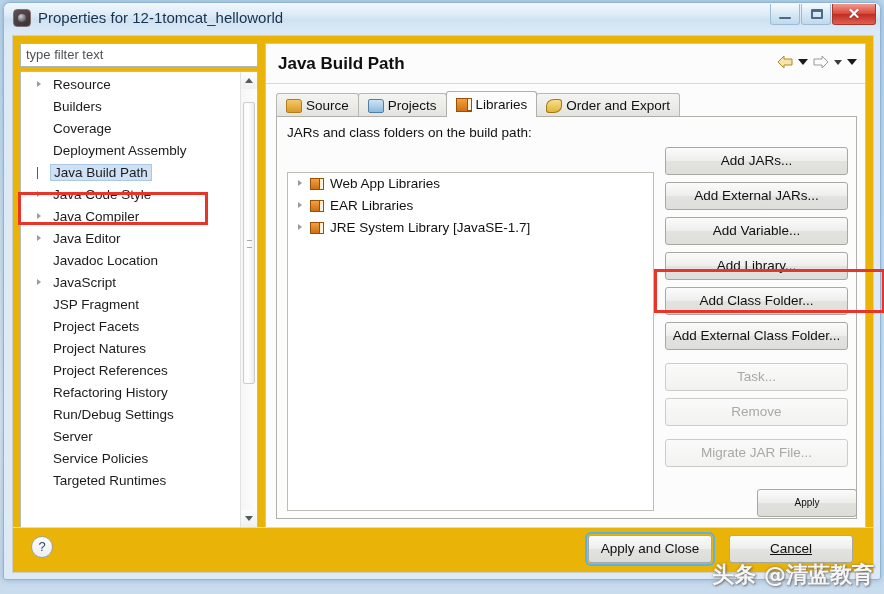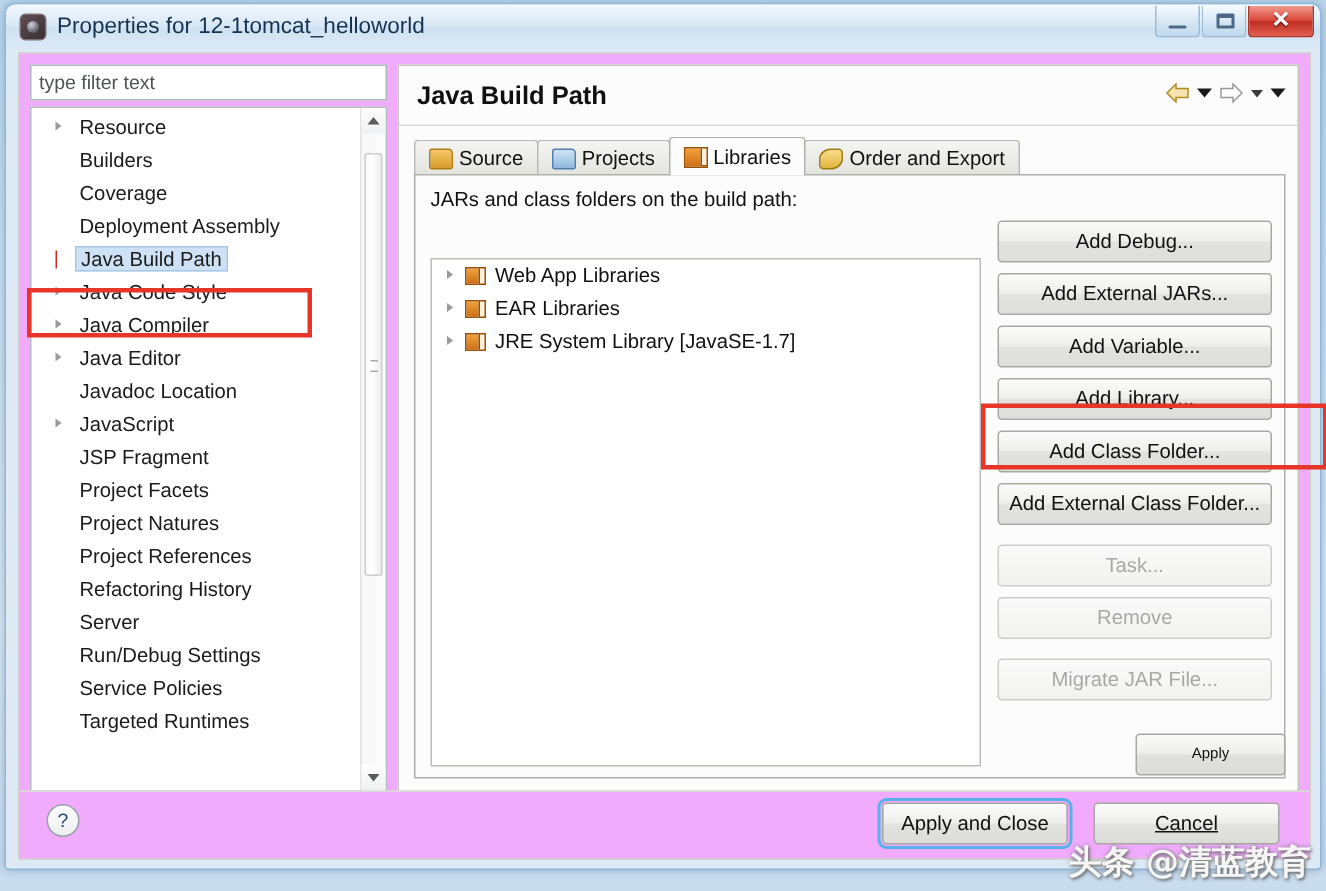--- a/index.html
+++ b/index.html
@@ -61,21 +61,21 @@
     border-color:#a8362b;
   }
   .wbtn.close .x{
     position:absolute;left:0;top:0;width:100%;height:100%;
     color:#fff;font-size:15px;font-weight:bold;line-height:20px;text-align:center;
     text-shadow:0 1px 1px rgba(0,0,0,.4);
   }
   
   #client{
     position:absolute;left:8px;top:32px;width:862px;height:538px;
-    background:#f0abfc;border:1px solid #cfcfc8;box-sizing:border-box;
+    background:#eab308;border:1px solid #cfcfc8;box-sizing:border-box;
   }
   
   #filter-input{
     position:absolute;left:7px;top:7px;width:238px;height:24px;
     background:#fff;border:1px solid #aeb5bb;box-sizing:border-box;
     font-family:"Liberation Sans",sans-serif;font-size:13px;color:#4e5256;
     padding:0 5px;line-height:22px;
   }
   #tree-panel{
     position:absolute;left:7px;top:35px;width:238px;height:457px;
@@ -297,24 +297,24 @@
           <div class="tree-item">
             <span class="lbl">Project Natures</span>
           </div>
           <div class="tree-item">
             <span class="lbl">Project References</span>
           </div>
           <div class="tree-item">
             <span class="lbl">Refactoring History</span>
           </div>
           <div class="tree-item">
+            <span class="lbl">Run/Debug Settings</span>
+          </div>
+          <div class="tree-item">
             <span class="lbl">Server</span>
-          </div>
-          <div class="tree-item">
-            <span class="lbl">Run/Debug Settings</span>
           </div>
           <div class="tree-item">
             <span class="lbl">Service Policies</span>
           </div>
           <div class="tree-item">
             <span class="lbl">Targeted Runtimes</span>
           </div>
         </div>
         <div id="tree-sb">
           <div class="arr up">
@@ -382,21 +382,21 @@
               <span>EAR Libraries</span>
             </div>
             <div class="jar-row">
               <span class="twisty"></span>
               <span class="libico"></span>
               <span>JRE System Library [JavaSE-1.7]</span>
             </div>
           </div>
 
           <div id="btn-col">
-            <div class="dbtn">Add Debug...</div>
+            <div class="dbtn">Add JARs...</div>
             <div class="dbtn">Add External JARs...</div>
             <div class="dbtn">Add Variable...</div>
             <div class="dbtn">Add Library...</div>
             <div class="dbtn">Add Class Folder...</div>
             <div class="dbtn">Add External Class Folder...</div>
             <div class="dbtn disabled gap">Task...</div>
             <div class="dbtn disabled">Remove</div>
             <div class="dbtn disabled gap">Migrate JAR File...</div>
           </div>
         </div>

